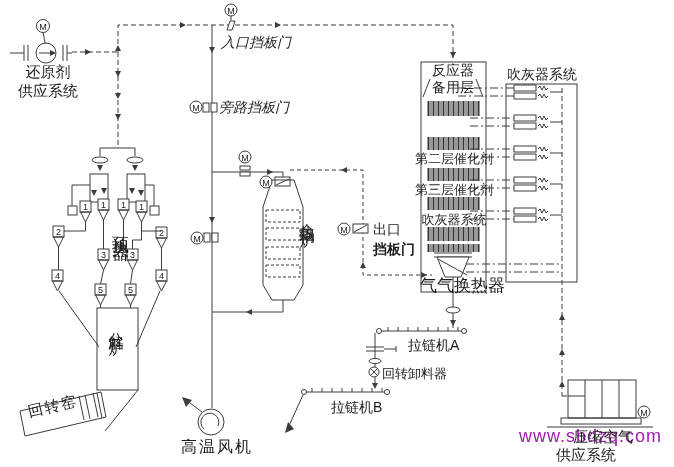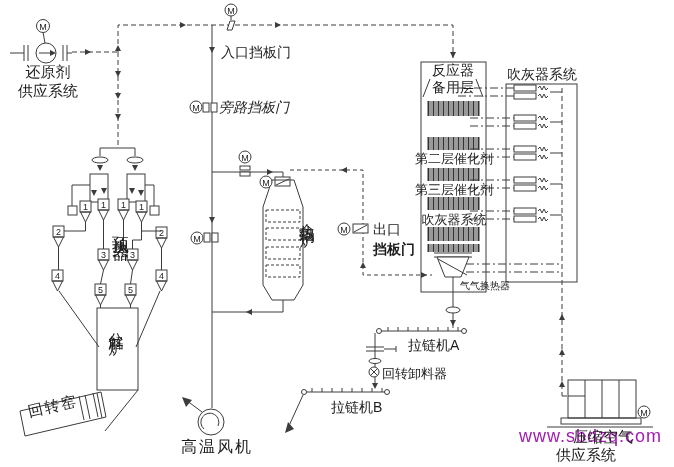--- a/index.html
+++ b/index.html
@@ -295,37 +295,37 @@
     <text x="100.5" y="293">5</text>
     <text x="130.5" y="293">5</text>
   </g>
 </svg>
 
 <div id="watermark">www.sbdzq.com</div>
 
 <div class="lbl ctr" style="left:8px;top:63px;width:80px;font-size:15px;">还原剂</div>
 <div class="lbl ctr" style="left:8px;top:82px;width:80px;font-size:15px;">供应系统</div>
 
-<div class="lbl" style="left:221px;top:44px;">入口挡板门</div>
+<div class="lbl" style="left:221px;top:34px;font-style:italic;">入口挡板门</div>
 <div class="lbl" style="left:219px;top:99px;font-style:italic;">旁路挡板门</div>
 <div class="lbl" style="left:373px;top:221px;">出口</div>
 <div class="lbl" style="left:373px;top:241px;font-weight:bold;">挡板门</div>
 
 <div class="lbl v" style="left:112px;top:223px;font-size:17px;">预热器</div>
 <div class="lbl v" style="left:108px;top:320px;font-size:15px;">分解炉</div>
 <div class="lbl" style="left:28px;top:403px;font-size:15px;transform:rotate(-13deg);transform-origin:left center;letter-spacing:2px;">回转窑</div>
 <div class="lbl v" style="left:299px;top:211px;font-size:15px;letter-spacing:3px;">余热锅炉</div>
 <div class="lbl" style="left:181px;top:438px;font-size:16px;letter-spacing:2px;">高温风机</div>
 
 <div class="lbl ctr" style="left:424px;top:62px;width:58px;">反应器</div>
 <div class="lbl ctr" style="left:424px;top:79px;width:58px;">备用层</div>
 <div class="lbl ctr" style="left:414px;top:150px;width:80px;font-size:13px;">第二层催化剂</div>
 <div class="lbl ctr" style="left:414px;top:181px;width:80px;font-size:13px;">第三层催化剂</div>
 <div class="lbl ctr" style="left:414px;top:211px;width:80px;font-size:13px;">吹灰器系统</div>
-<div class="lbl ctr" style="left:420px;top:277px;width:58px;font-size:10px;margin-left:36px;">气气换热器</div>
+<div class="lbl ctr" style="left:420px;top:277px;width:58px;font-size:17px;">气气换热器</div>
 
 <div class="lbl" style="left:507px;top:66px;">吹灰器系统</div>
 
 <div class="lbl" style="left:408px;top:337px;">拉链机A</div>
 <div class="lbl" style="left:382px;top:365px;font-size:13px;">回转卸料器</div>
 <div class="lbl" style="left:331px;top:399px;">拉链机B</div>
 
 <div class="lbl ctr" style="left:564px;top:428px;width:78px;font-size:15px;">压缩空气</div>
 <div class="lbl ctr" style="left:551px;top:446px;width:70px;font-size:15px;">供应系统</div>
 

